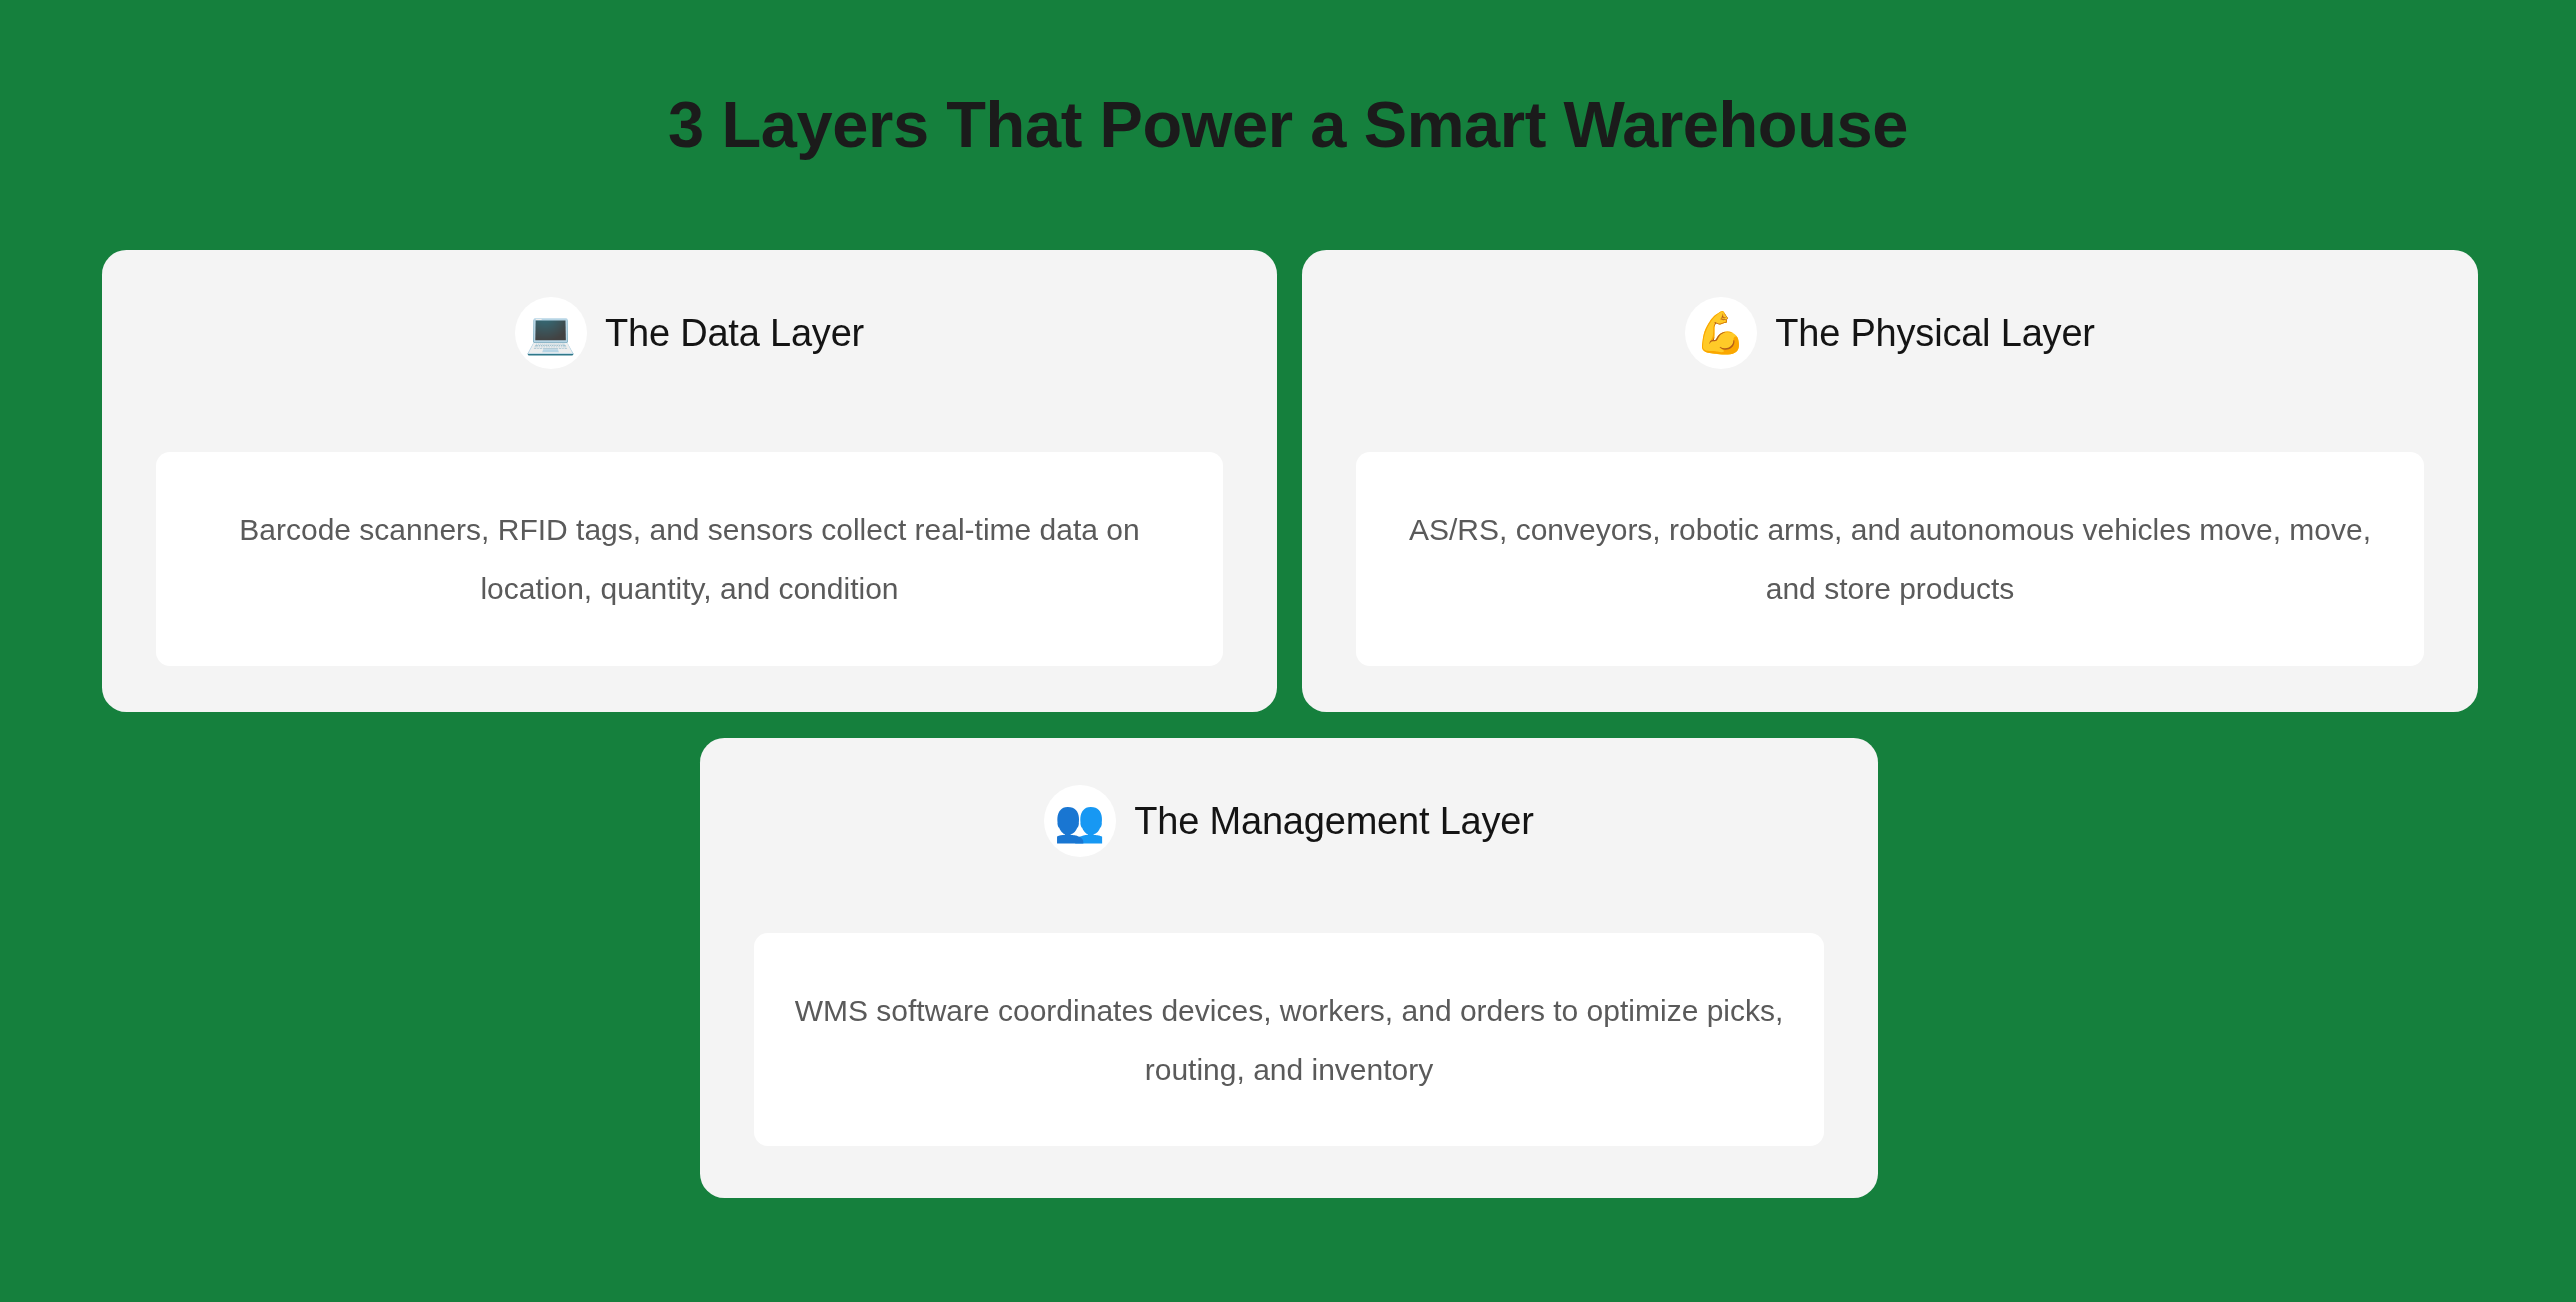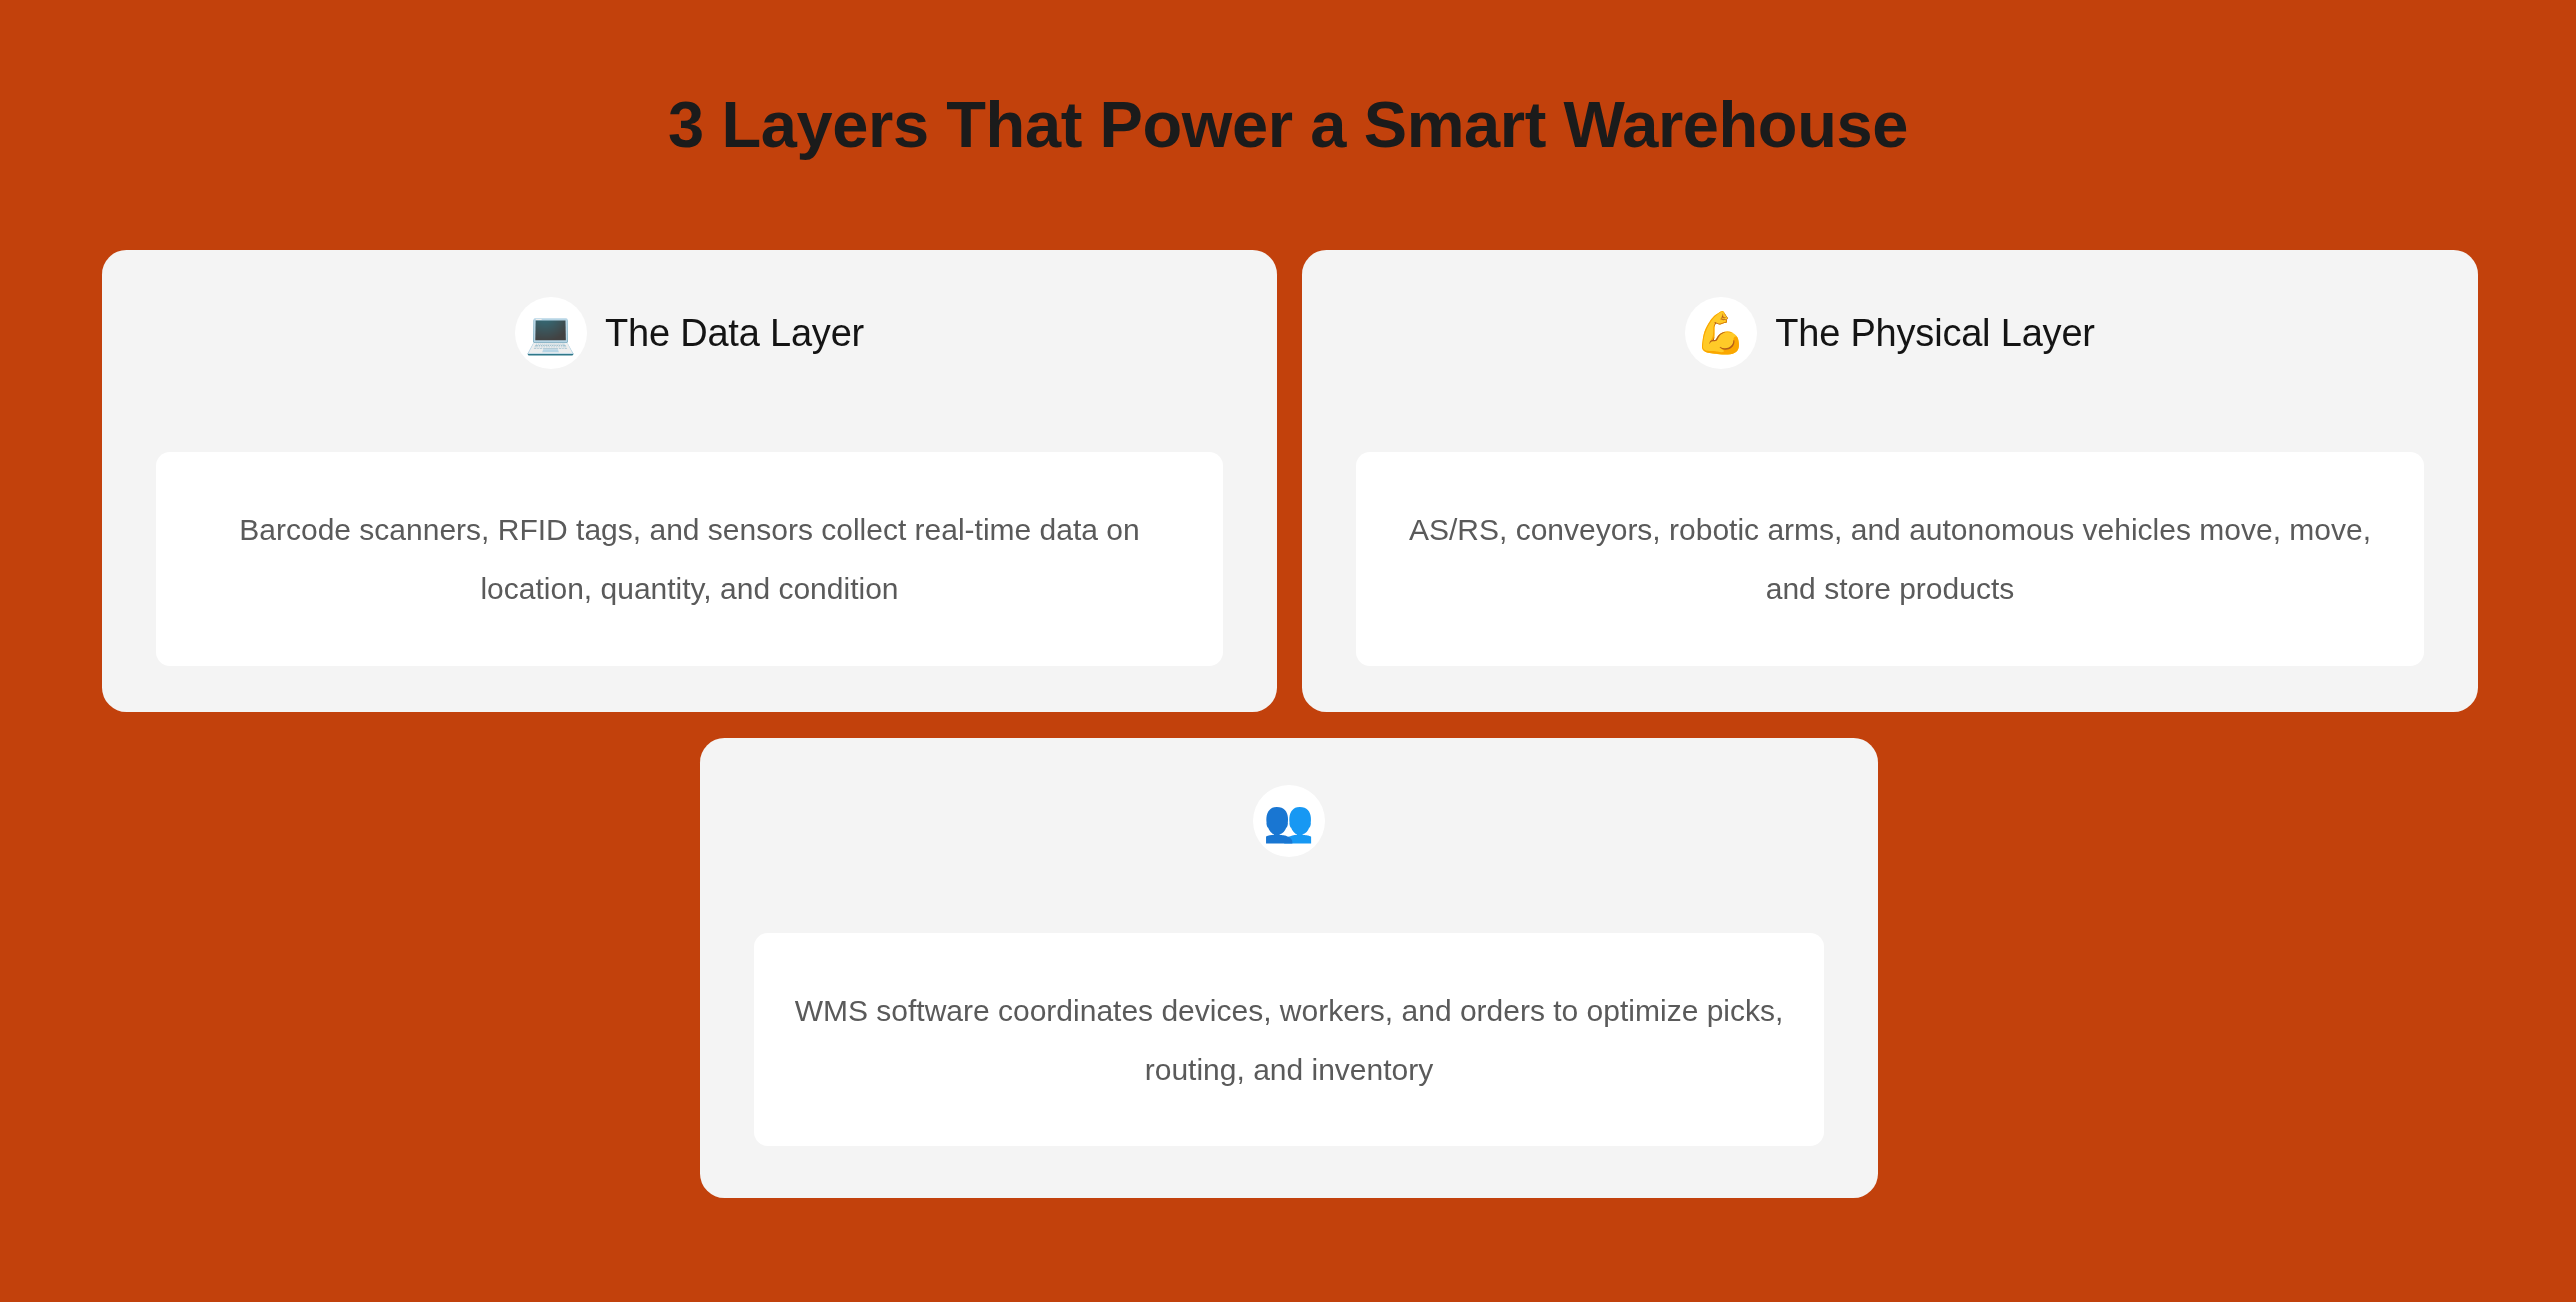--- a/index.html
+++ b/index.html
@@ -12,21 +12,21 @@
     height: 1303px;
     font-family: "Liberation Sans", sans-serif;
     -webkit-font-smoothing: antialiased;
     overflow: hidden;
   }
 
   .page {
     position: relative;
     width: 2576px;
     height: 1303px;
-    background: #c2410c;
+    background: #15803d;
   }
 
   
   .page-title {
     position: absolute;
     left: 0;
     top: 80px;
     width: 2576px;
     text-align: center;
     font-size: 65px;
@@ -137,20 +137,21 @@
       <div class="card-title">The Physical Layer</div>
     </div>
     <div class="desc-panel">
       <div class="desc-text">AS/RS, conveyors, robotic arms, and autonomous vehicles move, move, and store products</div>
     </div>
   </div>
 
   <div class="card card--three">
     <div class="card-header">
       <div class="emoji-circle">👥</div>
+      <div class="card-title">The Management Layer</div>
     </div>
     <div class="desc-panel">
       <div class="desc-text">WMS software coordinates devices, workers, and orders to optimize picks, routing, and inventory</div>
     </div>
   </div>
 
 </div>
 
 
 </body></html>

